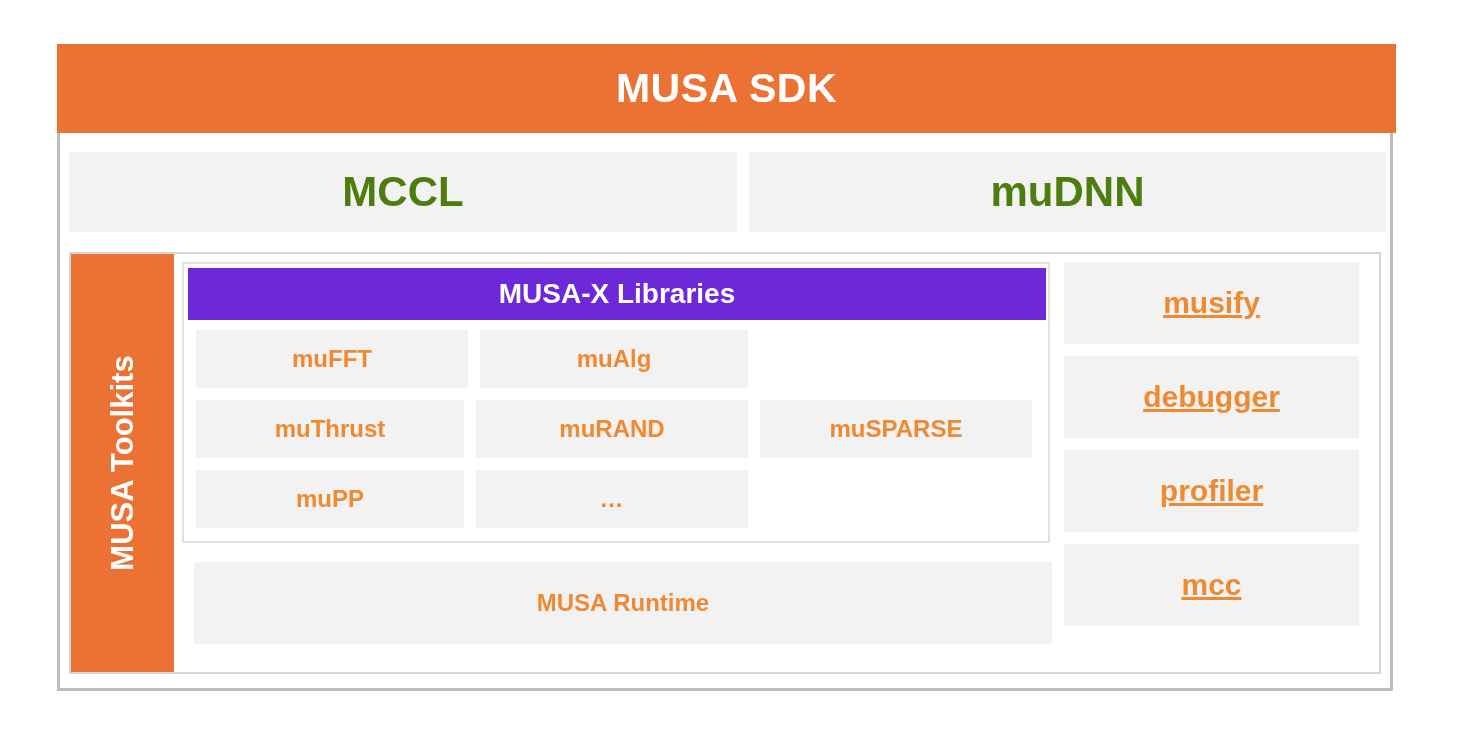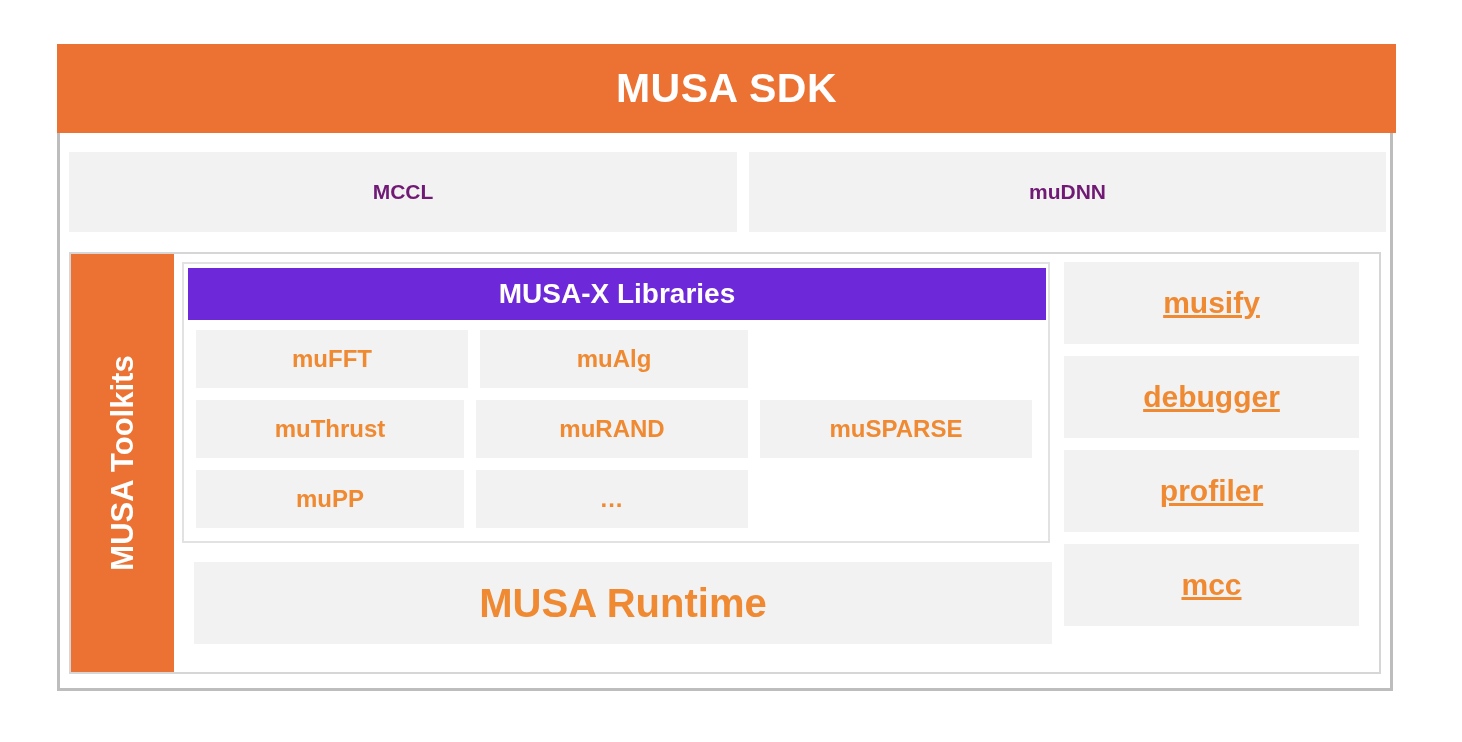--- a/index.html
+++ b/index.html
@@ -68,22 +68,22 @@
   .top-lib-box {
     background: #f2f2f2;
     display: flex;
     align-items: center;
     justify-content: center;
     height: 80px;
   }
   .top-lib-box.mccl { width: 668px; }
   .top-lib-box.mudnn { flex: 1 1 auto; }
   .top-lib-label {
-    color: #701a75;
-    font-size: 21px;
+    color: #4d7c0f;
+    font-size: 42px;
     font-weight: bold;
   }
 
   
   .toolkits-panel {
     position: absolute;
     left: 65px;
     top: 252px;
     width: 1312px;
     height: 422px;
@@ -193,21 +193,21 @@
     top: 306px;
     width: 858px;
     height: 82px;
     background: #f2f2f2;
     display: flex;
     align-items: center;
     justify-content: center;
   }
   .runtime-label {
     color: #ef8a33;
-    font-size: 40px;
+    font-size: 24px;
     font-weight: bold;
   }
 
   
   .tools-column {
     position: absolute;
     left: 882px;
     top: 6px;
     width: 295px;
     display: flex;

